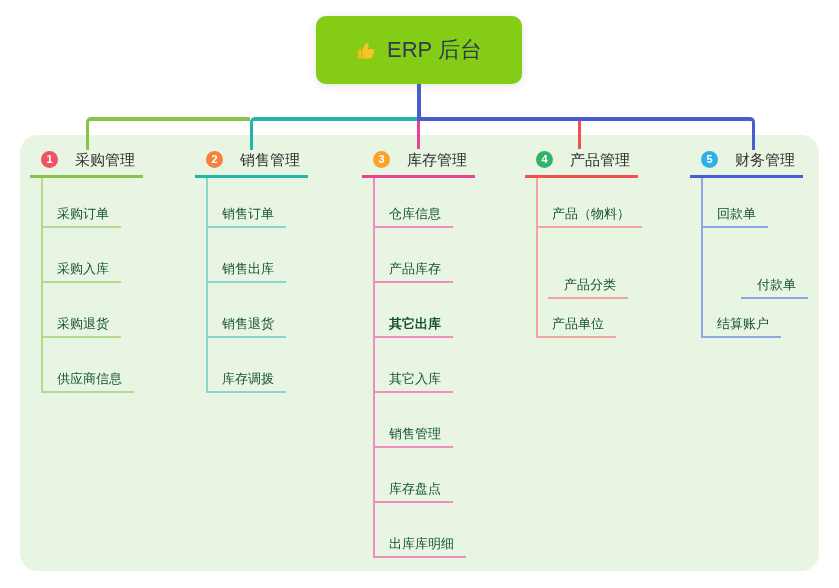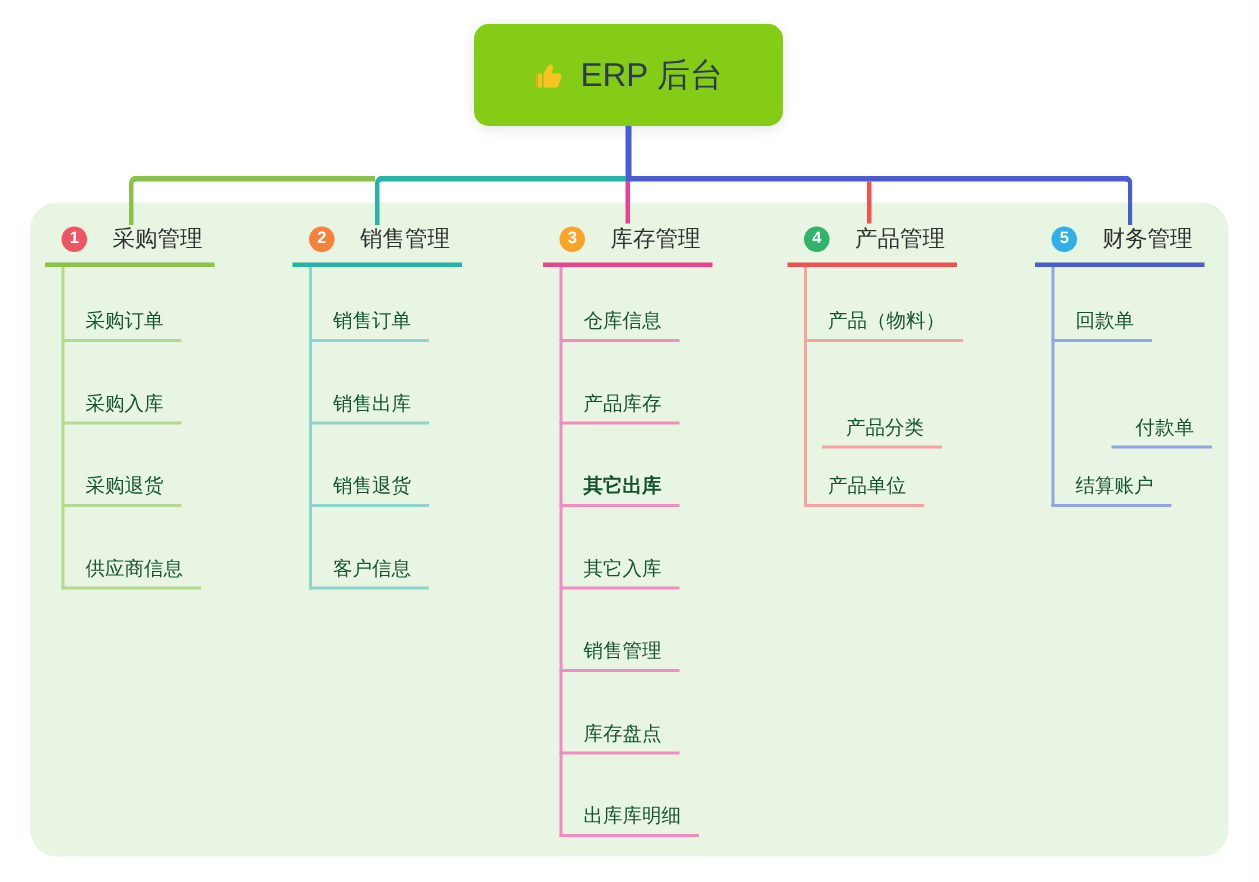--- a/index.html
+++ b/index.html
@@ -53,21 +53,21 @@
     <div class="abs child" style="left: 41px; top: 361px; border-bottom-color: rgb(180, 217, 143);">供应商信息</div>
     <div class="abs bheader" style="left: 206px; top: 150px;">
       <span class="badge" style="background: rgb(246, 129, 60);">2</span>
       <span class="btitle">销售管理</span>
     </div>
     <div class="abs ln" style="left: 195px; top: 175px; width: 113px; height: 3px; background: rgb(38, 179, 169);"></div>
     <div class="abs ln" style="left: 206px; top: 178px; width: 2px; height: 215px; background: rgb(142, 211, 204);"></div>
     <div class="abs child" style="left: 206px; top: 196px; border-bottom-color: rgb(142, 211, 204);">销售订单</div>
     <div class="abs child" style="left: 206px; top: 251px; border-bottom-color: rgb(142, 211, 204);">销售出库</div>
     <div class="abs child" style="left: 206px; top: 306px; border-bottom-color: rgb(142, 211, 204);">销售退货</div>
-    <div class="abs child" style="left: 206px; top: 361px; border-bottom-color: rgb(142, 211, 204);">客户信息</div>
+    <div class="abs child" style="left: 206px; top: 361px; border-bottom-color: rgb(142, 211, 204);">库存调拨</div>
     <div class="abs bheader" style="left: 373px; top: 150px;">
       <span class="badge" style="background: rgb(247, 164, 40);">3</span>
       <span class="btitle">库存管理</span>
     </div>
     <div class="abs ln" style="left: 362px; top: 175px; width: 113px; height: 3px; background: rgb(232, 67, 146);"></div>
     <div class="abs ln" style="left: 373px; top: 178px; width: 2px; height: 380px; background: rgb(240, 140, 192);"></div>
     <div class="abs child" style="left: 373px; top: 196px; border-bottom-color: rgb(240, 140, 192);">仓库信息</div>
     <div class="abs child" style="left: 373px; top: 251px; border-bottom-color: rgb(240, 140, 192);">产品库存</div>
     <div class="abs child" style="left: 373px; top: 306px; border-bottom-color: rgb(240, 140, 192); font-weight: bold;">其它出库</div>
     <div class="abs child" style="left: 373px; top: 361px; border-bottom-color: rgb(240, 140, 192);">其它入库</div>

